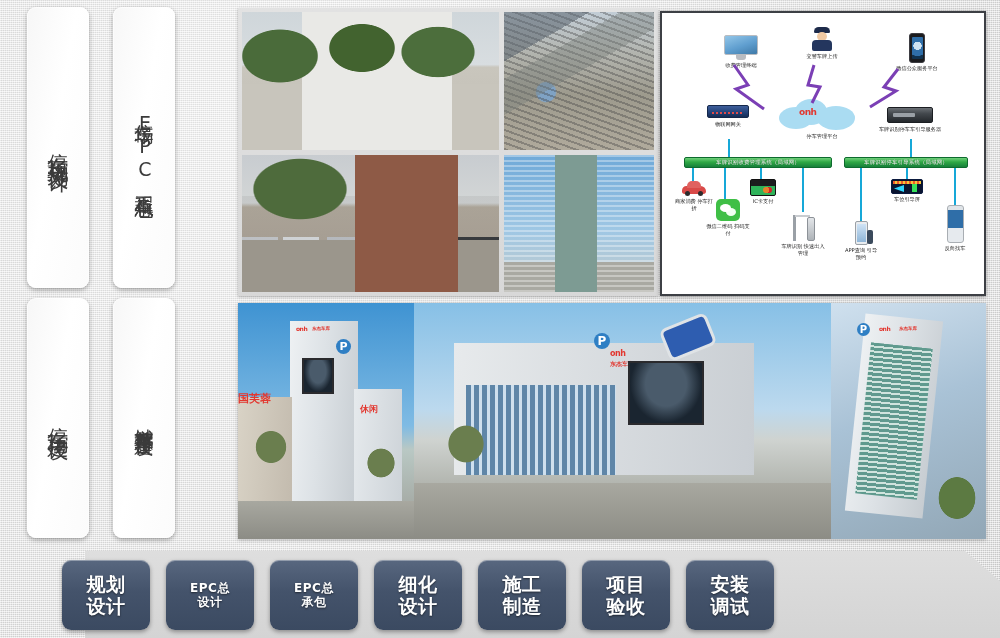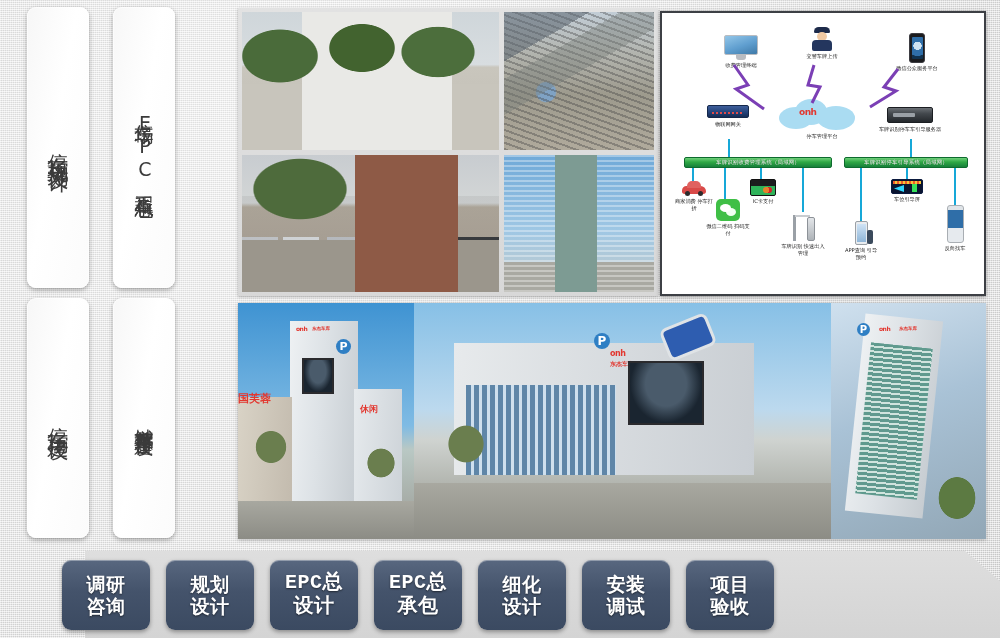--- a/index.html
+++ b/index.html
@@ -219,21 +219,21 @@
     background:linear-gradient(180deg,#58677f 0%,#44536b 45%,#3b4a61 100%);
     box-shadow:0 2px 4px rgba(0,0,0,.35), 0 1px 0 rgba(255,255,255,.35) inset;
     display:flex;align-items:center;justify-content:center;
   }
   .step .lbl{
     color:#ffffff;font-size:19px;font-weight:bold;line-height:1.18;text-align:center;
     text-shadow:0 1px 2px rgba(0,0,0,.55);letter-spacing:.5px;
     font-family:"DejaVu Sans","Liberation Sans",sans-serif;
     white-space:pre-line;
   }
-  .step .lbl.lat{font-size:20px;font-family:Liberation Mono, monospace;}
+  .step .lbl.lat{font-size:12px;}
 </style>
 </head>
 <body>
 
 <div id="root">
 
   <div class="vpanel" style="left:27px;top:7px;width:62px;height:281px;">
     <span class="vtext">停车场规划设计</span>
   </div>
 
@@ -456,43 +456,43 @@
       <div class="tree" style="left:104px;top:170px;width:44px;height:50px;background:radial-gradient(ellipse at 50% 50%,#5c7a42 0 58%,transparent 60%);"></div>
     </div>
 
   </div>
 
   <div class="band"></div>
 
   <div class="steps">
 
     <div class="step">
-      <span class="lbl">调研
-咨询</span>
-    </div>
-    <div class="step">
       <span class="lbl">规划
 设计</span>
     </div>
     <div class="step">
       <span class="lbl lat">EPC总
 设计</span>
     </div>
     <div class="step">
       <span class="lbl lat">EPC总
 承包</span>
     </div>
     <div class="step">
       <span class="lbl">细化
 设计</span>
     </div>
     <div class="step">
+      <span class="lbl">施工
+制造</span>
+    </div>
+    <div class="step">
+      <span class="lbl">项目
+验收</span>
+    </div>
+    <div class="step">
       <span class="lbl">安装
 调试</span>
     </div>
-    <div class="step">
-      <span class="lbl">项目
-验收</span>
-    </div>
 
   </div>
 
 </div>
 
 </body></html>

